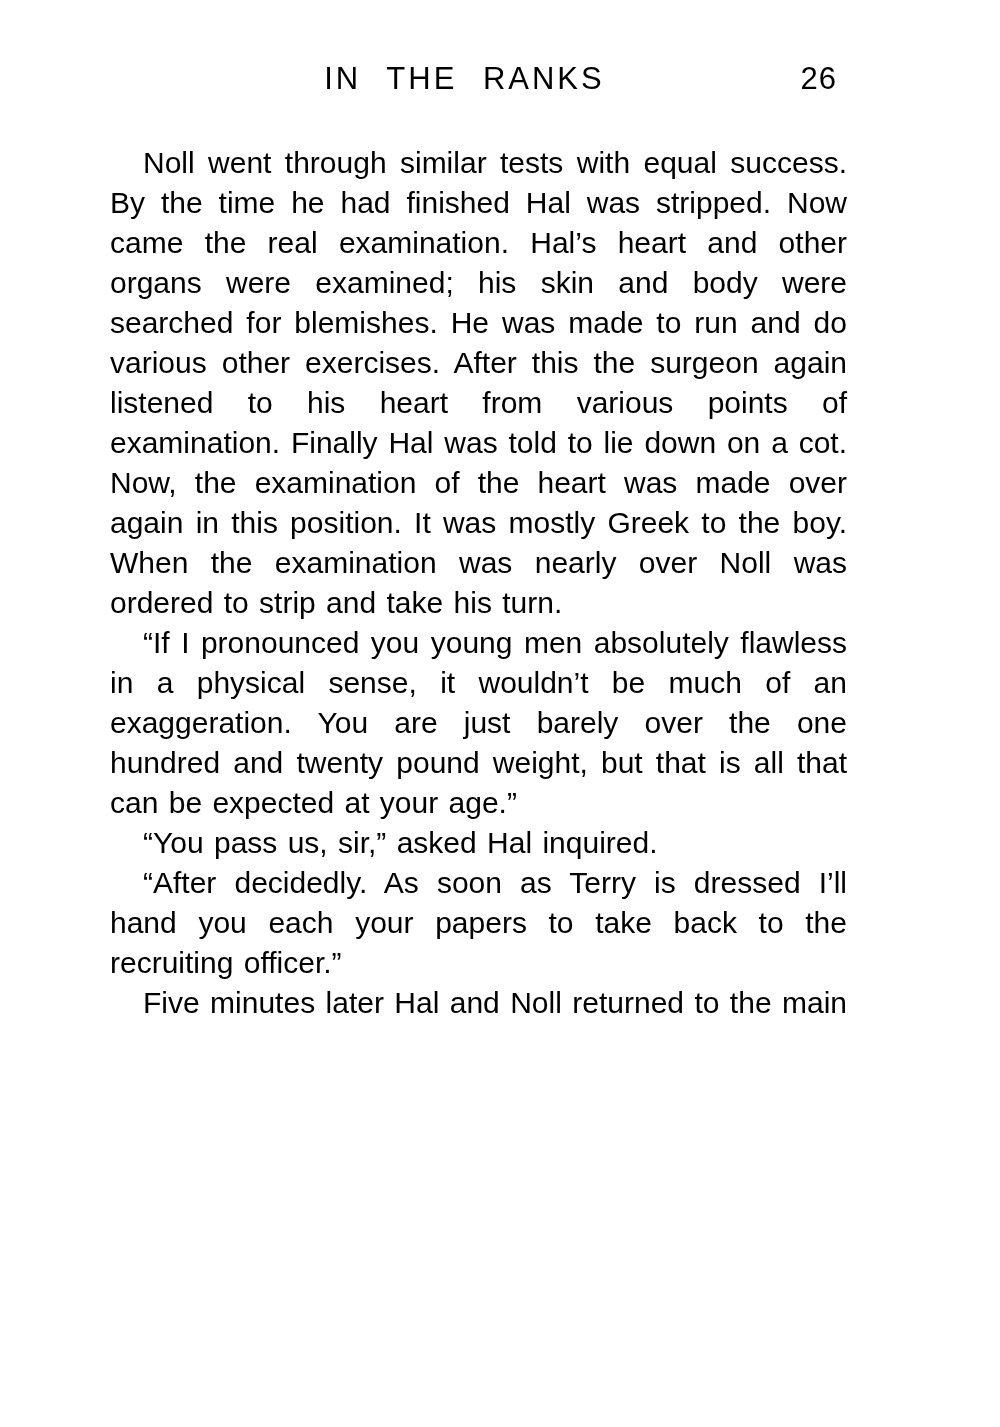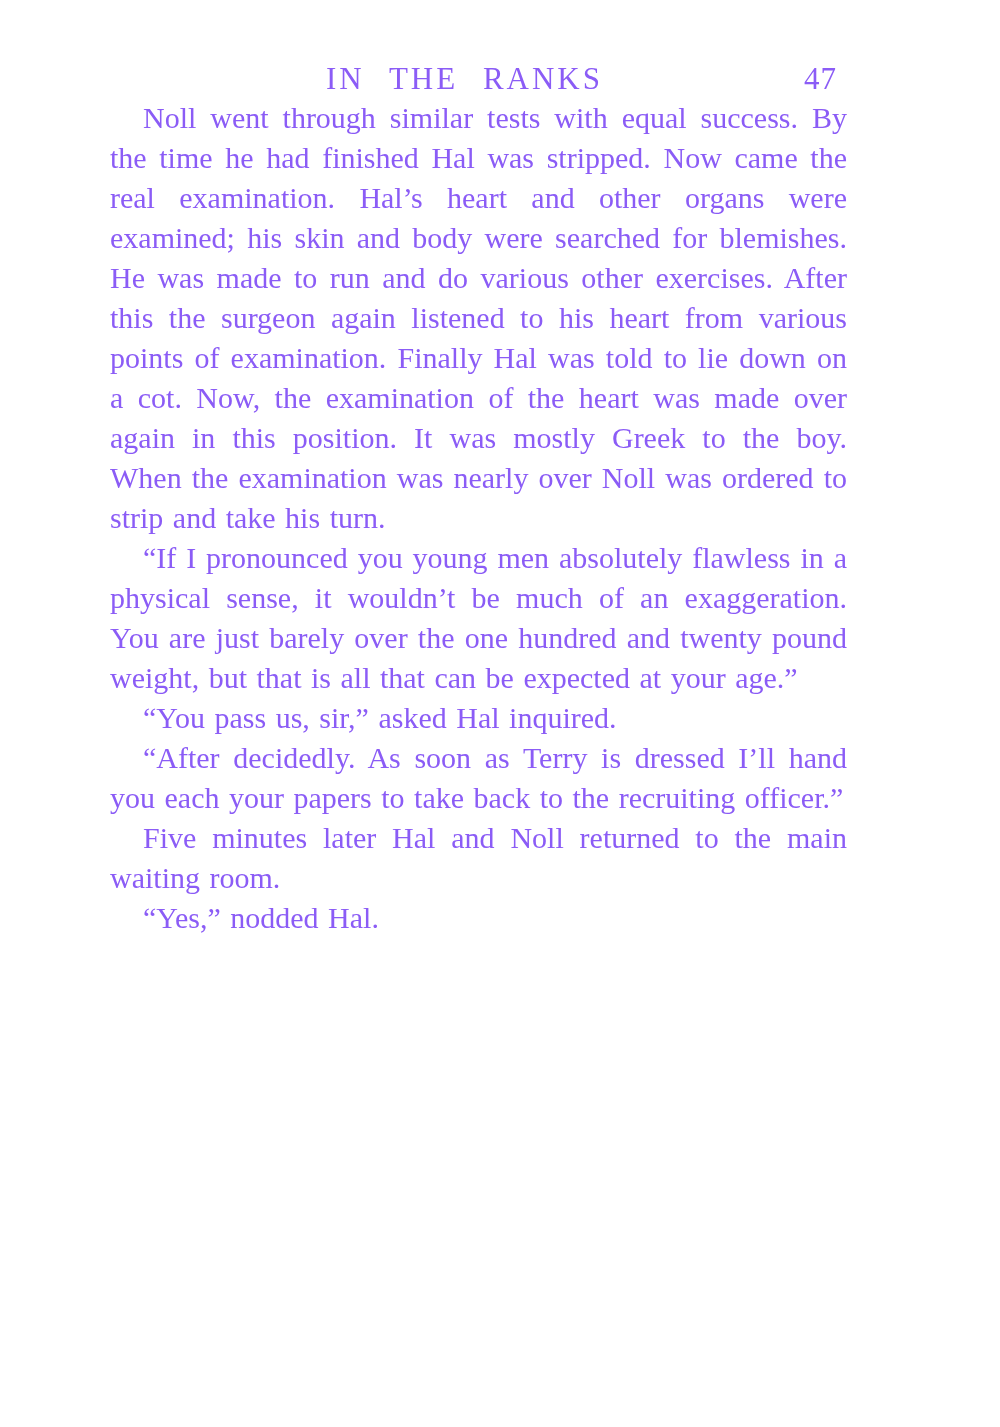--- a/index.html
+++ b/index.html
@@ -6,22 +6,22 @@
     margin: 0;
     padding: 0;
     background: #ffffff;
   }
   .page {
     position: relative;
     width: 1000px;
     height: 1018px;
     background: #ffffff;
     overflow: hidden;
-    font-family: Liberation Serif, serif;
-    color: #8b5cf6;
+    font-family: Liberation Sans, sans-serif;
+    color: #000000;
   }
   .content {
     position: absolute;
     left: 110px;
     top: 60px;
     width: 737px;
   }
   .running-head {
     position: relative;
     height: 38px;
@@ -36,39 +36,40 @@
     word-spacing: 14px;
     transform: translateX(-14px);
   }
   .page-num {
     position: absolute;
     right: 10px;
     top: 0;
     letter-spacing: 1px;
   }
   .body-text {
+    margin-top: 45px;
     font-size: 30px;
     line-height: 40px;
     text-align: justify;
     word-spacing: 2px;
   }
   .body-text p {
     margin: 0;
     padding: 0;
     text-indent: 33px;
   }
 </style>
 </head>
 <body>
 
 <div class="page">
   <div class="content">
     <div class="running-head">
       <span class="head-title">IN THE RANKS</span>
-      <span class="page-num">47</span>
+      <span class="page-num">26</span>
     </div>
     <div class="body-text">
       <p>Noll went through similar tests with equal success. By the time he had finished Hal was stripped. Now came the real examination. Hal’s heart and other organs were examined; his skin and body were searched for blemishes. He was made to run and do various other exercises. After this the surgeon again listened to his heart from various points of examination. Finally Hal was told to lie down on a cot. Now, the examination of the heart was made over again in this position. It was mostly Greek to the boy. When the examination was nearly over Noll was ordered to strip and take his turn.</p>
       <p>“If I pronounced you young men absolutely flawless in a physical sense, it wouldn’t be much of an exaggeration. You are just barely over the one hundred and twenty pound weight, but that is all that can be expected at your age.”</p>
       <p>“You pass us, sir,” asked Hal inquired.</p>
       <p>“After decidedly. As soon as Terry is dressed I’ll hand you each your papers to take back to the recruiting officer.”</p>
       <p>Five minutes later Hal and Noll returned to the main waiting room.</p>
       <p>“Yes,” nodded Hal.</p>
     </div>
   </div>

